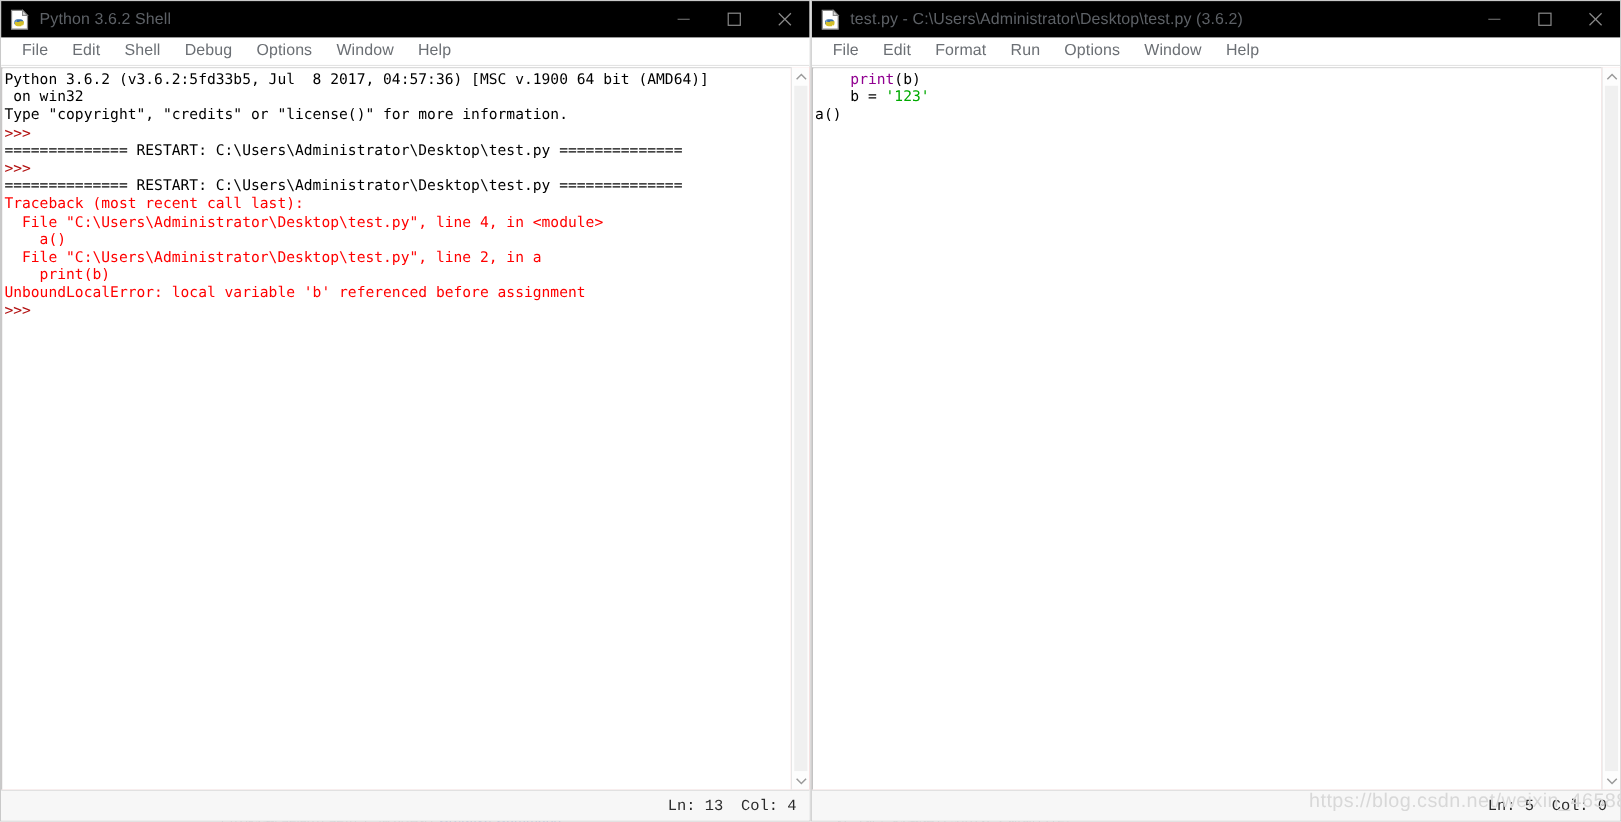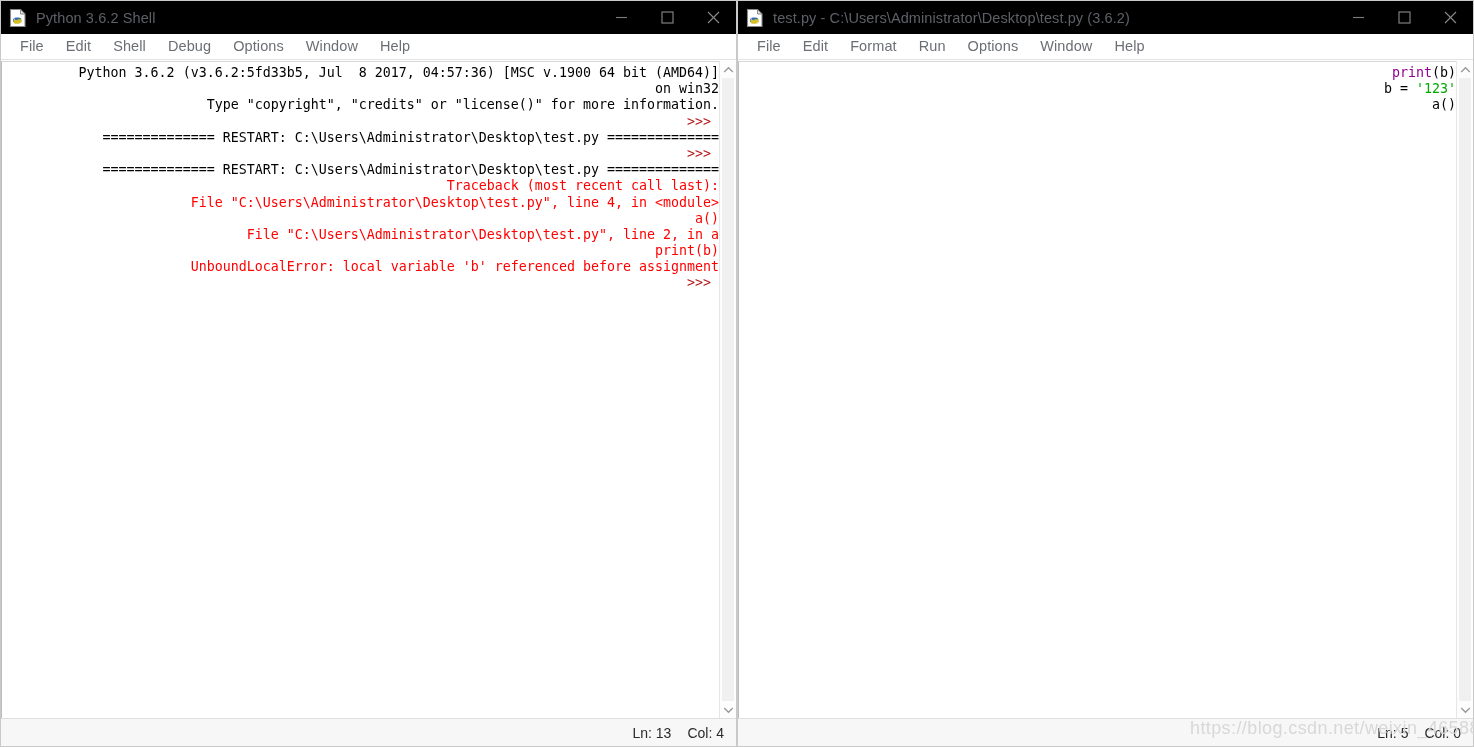--- a/index.html
+++ b/index.html
@@ -98,21 +98,20 @@
     padding: 1px 11px 2px 11px;
     white-space: nowrap;
     letter-spacing: 0.1px;
   }
 
   
   .textwrap {
     position: relative;
     background: #fca5a5;
     box-sizing: border-box;
-    text-align: right;
   }
   .textarea {
     position: absolute;
     left: 0; top: 0; right: 17px; bottom: 0;
     background: #ffffff;
     border-left: 1px solid #bdbdbd;
     border-top: 1px solid #d7d7d7;
     box-sizing: border-box;
     overflow: hidden;
     padding: 3px 0 0 2px;
@@ -162,21 +161,21 @@
     height: 28px;
     background: #f7f7f7;
     border-top: 1px solid #dedede;
     box-sizing: border-box;
     display: flex;
     align-items: center;
     justify-content: flex-end;
     padding-right: 12px;
   }
   .status-text {
-    font-family: Liberation Sans, sans-serif;
+    font-family: Liberation Mono, monospace;
     font-size: 14px;
     color: #2b2b2b;
     margin-left: 16px;
     white-space: nowrap;
   }
 
   
   .watermark {
     position: absolute;
     font-family: "Liberation Sans", sans-serif;

